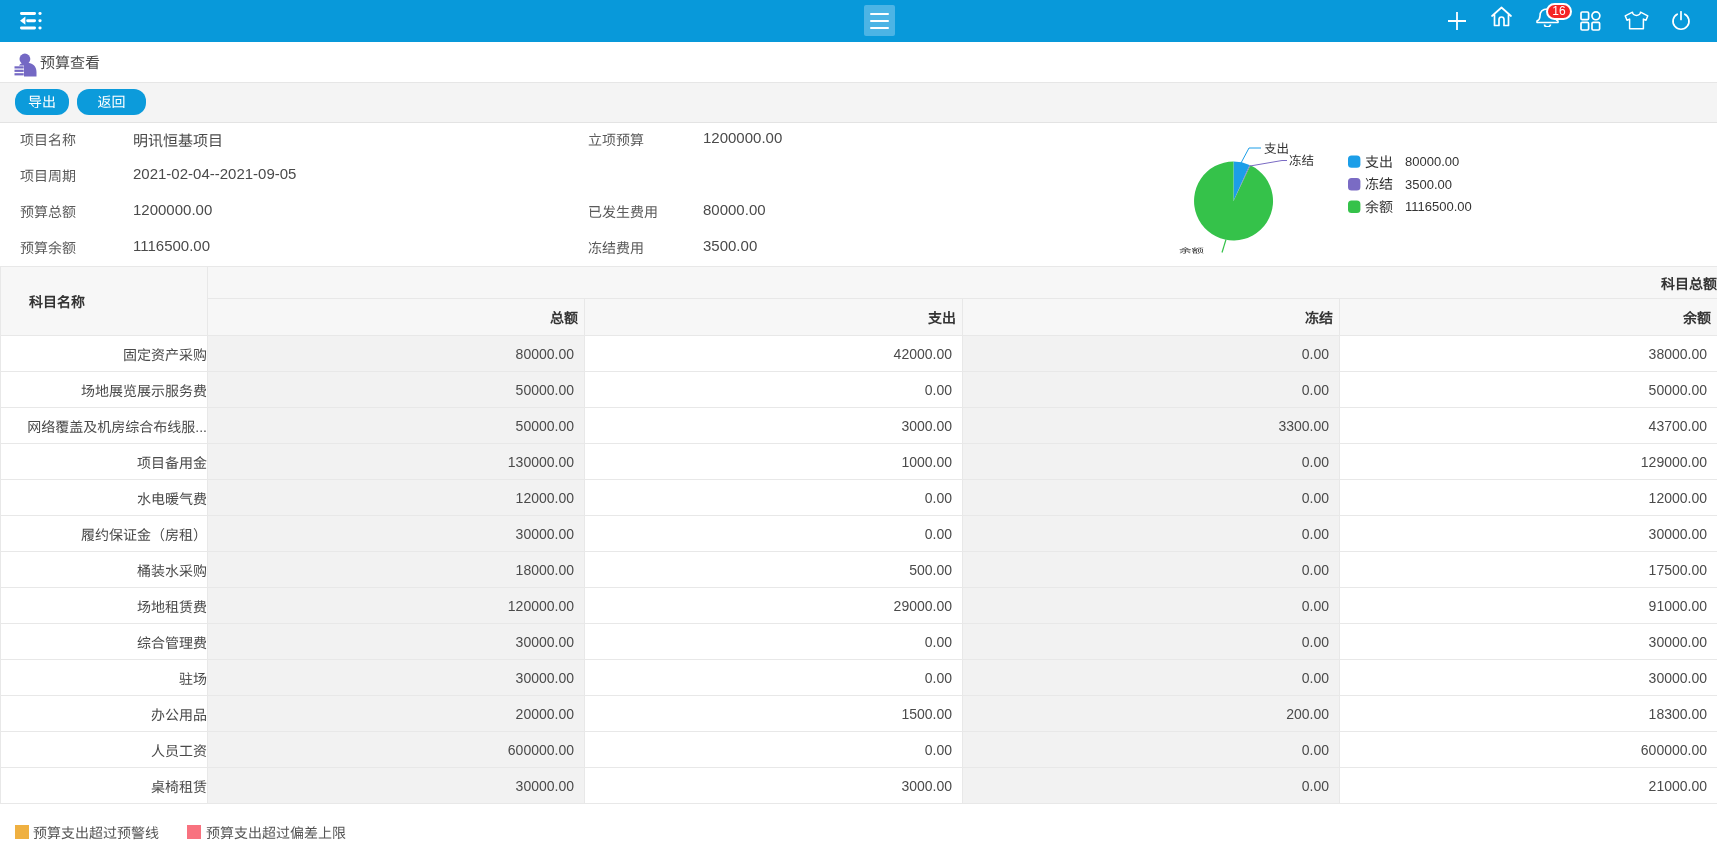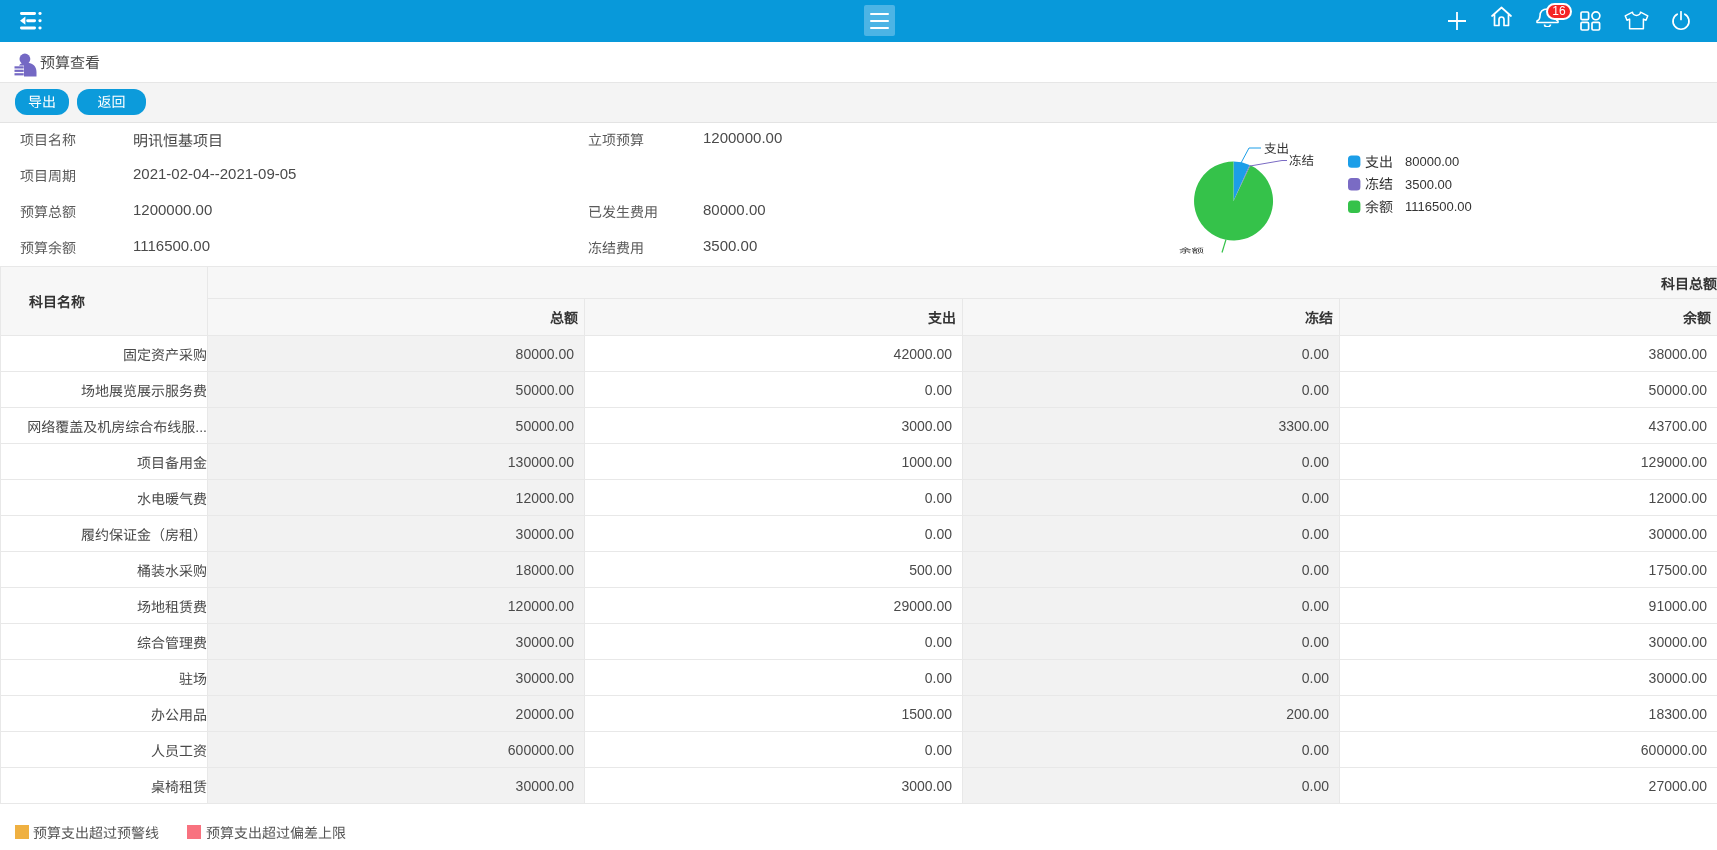--- a/index.html
+++ b/index.html
@@ -251,21 +251,21 @@
         <td class="num g">600000.00</td>
         <td class="num">0.00</td>
         <td class="num g">0.00</td>
         <td class="num">600000.00</td>
       </tr>
   <tr class="data">
         <td class="name">桌椅租赁</td>
         <td class="num g">30000.00</td>
         <td class="num">3000.00</td>
         <td class="num g">0.00</td>
-        <td class="num">27000.00</td>
+        <td class="num">21000.00</td>
       </tr>
 </tbody>
   </table>
 
 <div class="legend2">
   <div class="sq" style="left:15px; background:#efb041;"></div>
   <span class="t" style="left:33px;">预算支出超过预警线</span>
   <div class="sq" style="left:187px; background:#f8727f;"></div>
   <span class="t" style="left:206px;">预算支出超过偏差上限</span>
 </div>

